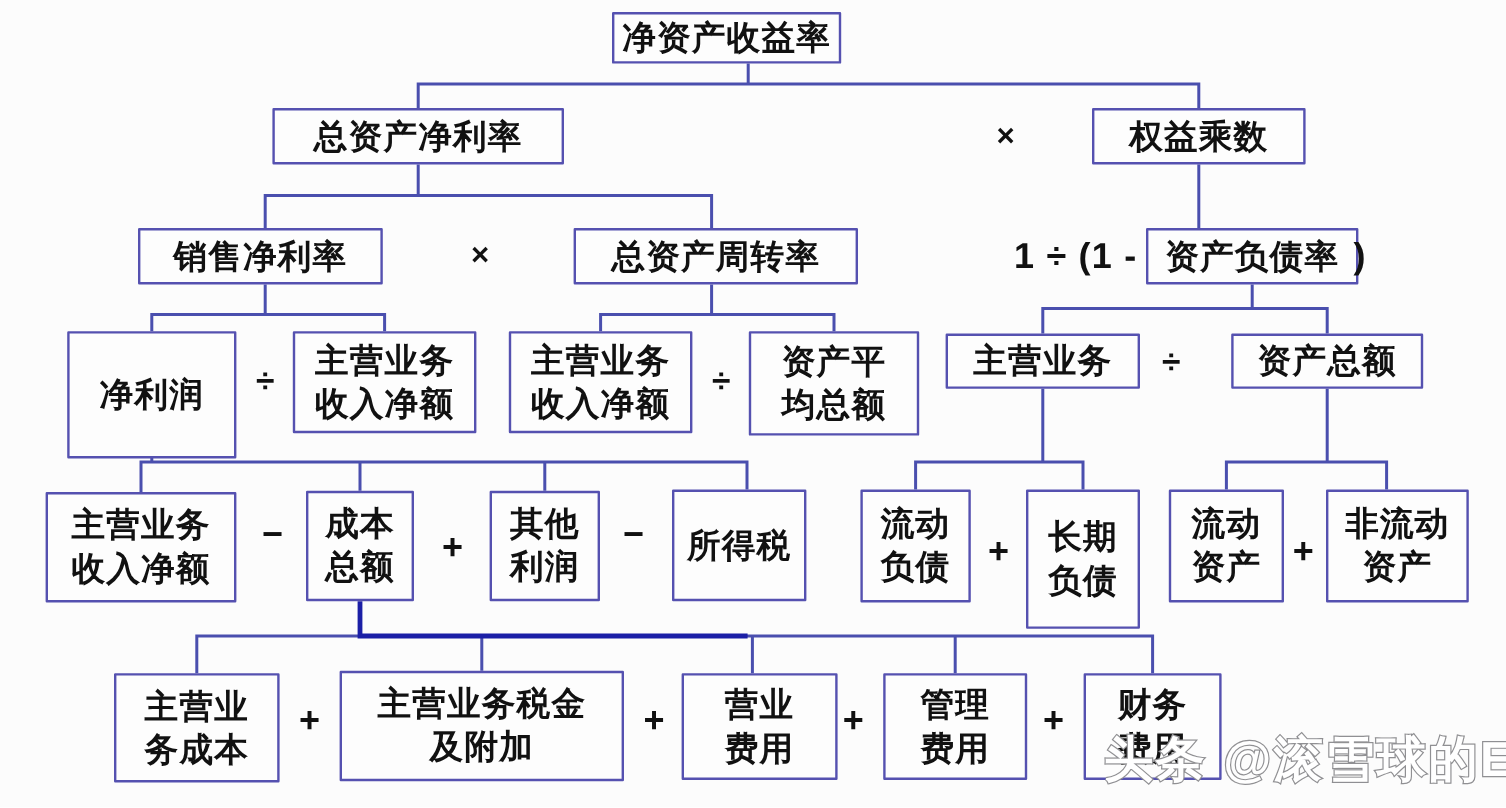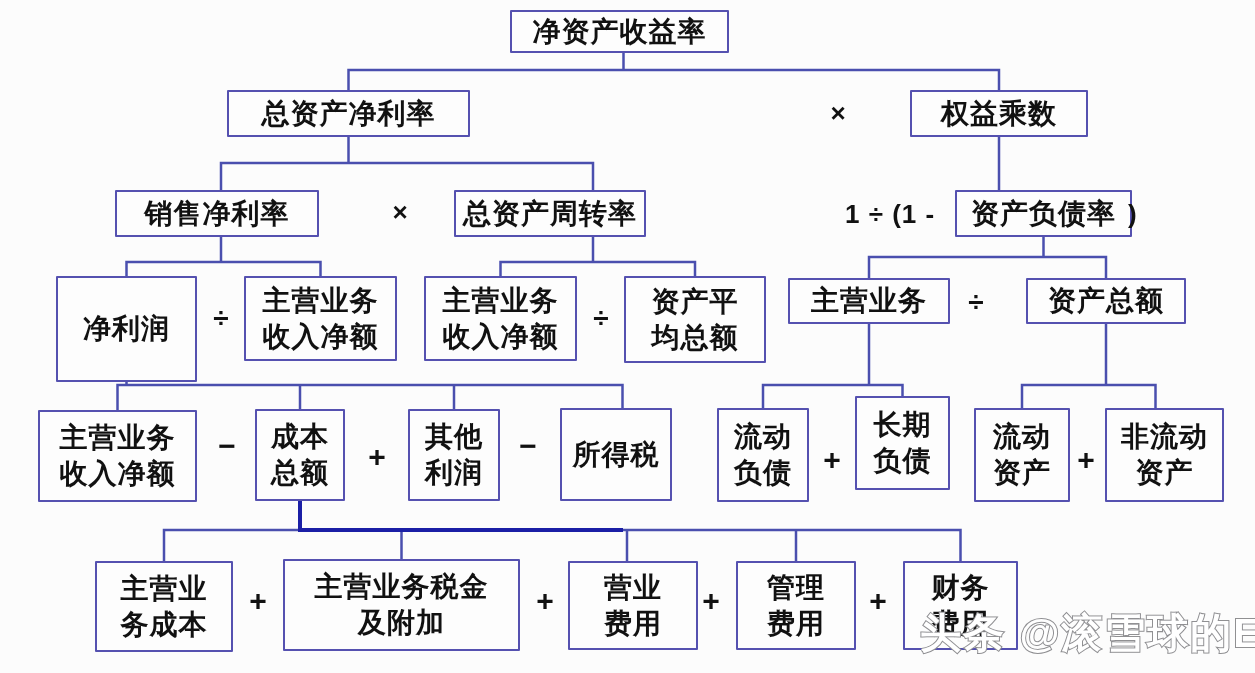--- a/index.html
+++ b/index.html
@@ -33,21 +33,21 @@
     font-weight:bold;
     font-size:30px;
     z-index:3;
     line-height:1;
   }
   .op-x{font-size:26px;}
   .op-div{font-size:28px;}
   .formula{
     position:absolute;
     font-weight:bold;
-    font-size:26px;
+    font-size:30px;
     z-index:3;
     transform:translateY(-50%);
     white-space:nowrap;
     letter-spacing:1px;
   }
   .watermark{
     position:absolute;
     left:920px;top:606px;
     z-index:6;
     font-size:41px;
@@ -72,29 +72,29 @@
     <path fill="none" stroke-width="2.5" d="M221,237 L221,262 M126.5,276 L126.5,262 L320.5,262 L320.5,276" stroke="#4a4fae"></path>
     <path fill="none" stroke-width="2.5" d="M593,237 L593,262 M500.5,276 L500.5,262 L695,262 L695,276" stroke="#4a4fae"></path>
     <path fill="none" stroke-width="2.5" d="M1043.5,237 L1043.5,257 M869,278 L869,257 L1106,257 L1106,278" stroke="#4a4fae"></path>
     <path fill="none" stroke-width="2.5" d="M126.5,361 L126.5,385 M117.5,410 L117.5,385 L622.5,385 L622.5,408 M300,385 L300,409 M454,385 L454,409" stroke="#4a4fae"></path>
     <path fill="none" stroke-width="2.5" d="M869,324 L869,385 M763,408 L763,385 L902.5,385 L902.5,408" stroke="#4a4fae"></path>
     <path fill="none" stroke-width="2.5" d="M1106,324 L1106,385 M1022,408 L1022,385 L1155.5,385 L1155.5,408" stroke="#4a4fae"></path>
     <path fill="none" stroke-width="2.5" d="M164,561 L164,530 L960.5,530 L960.5,561 M401.5,530 L401.5,559 M627,530 L627,561 M796,530 L796,561" stroke="#4a4fae"></path>
     <path fill="none" stroke-width="4" d="M300,501 L300,530 L623,530" stroke="#1b1fa6"></path>
   </svg>
 
-  <div class="node" style="left:510px;top:10px;width:219px;height:43px">净资产收益率</div>
+  <div class="node" style="left:510px;top:10px;width:191px;height:43px">净资产收益率</div>
 
   <div class="node" style="left:227px;top:90px;width:243px;height:47px">总资产净利率</div>
   <div class="op op-x" style="left:838px;top:113px">×</div>
   <div class="node" style="left:910px;top:90px;width:178px;height:47px">权益乘数</div>
 
   <div class="node" style="left:115px;top:190px;width:204px;height:47px">销售净利率</div>
   <div class="op op-x" style="left:400px;top:212px">×</div>
-  <div class="node" style="left:454px;top:190px;width:192px;height:47px">总资产周转率</div>
+  <div class="node" style="left:478px;top:190px;width:237px;height:47px">总资产周转率</div>
   <div class="formula" style="left:845px;top:214px">1 ÷ (1 -</div>
   <div class="node" style="left:955px;top:190px;width:177px;height:47px">资产负债率</div>
   <div class="formula" style="left:1128px;top:214px">)</div>
 
   <div class="node" style="left:56px;top:276px;width:141px;height:106px">净利润</div>
   <div class="op op-div" style="left:221px;top:318px">÷</div>
   <div class="node" style="left:244px;top:276px;width:153px;height:85px">主营业务
 收入净额</div>
   <div class="node" style="left:424px;top:276px;width:153px;height:85px">主营业务
 收入净额</div>
@@ -111,21 +111,21 @@
   <div class="node" style="left:255px;top:409px;width:90px;height:92px">成本
 总额</div>
   <div class="op" style="left:377px;top:457px">+</div>
   <div class="node" style="left:408px;top:409px;width:92px;height:92px">其他
 利润</div>
   <div class="op" style="left:528px;top:446px">−</div>
   <div class="node" style="left:560px;top:408px;width:112px;height:93px">所得税</div>
   <div class="node" style="left:717px;top:408px;width:92px;height:94px">流动
 负债</div>
   <div class="op" style="left:832px;top:460px">+</div>
-  <div class="node" style="left:855px;top:396px;width:95px;height:94px">长期
+  <div class="node" style="left:855px;top:408px;width:95px;height:116px">长期
 负债</div>
   <div class="node" style="left:974px;top:408px;width:96px;height:94px">流动
 资产</div>
   <div class="op" style="left:1086px;top:460px">+</div>
   <div class="node" style="left:1105px;top:408px;width:119px;height:94px">非流动
 资产</div>
 
   <div class="node" style="left:95px;top:561px;width:138px;height:91px">主营业
 务成本</div>
   <div class="op" style="left:258px;top:601px">+</div>

